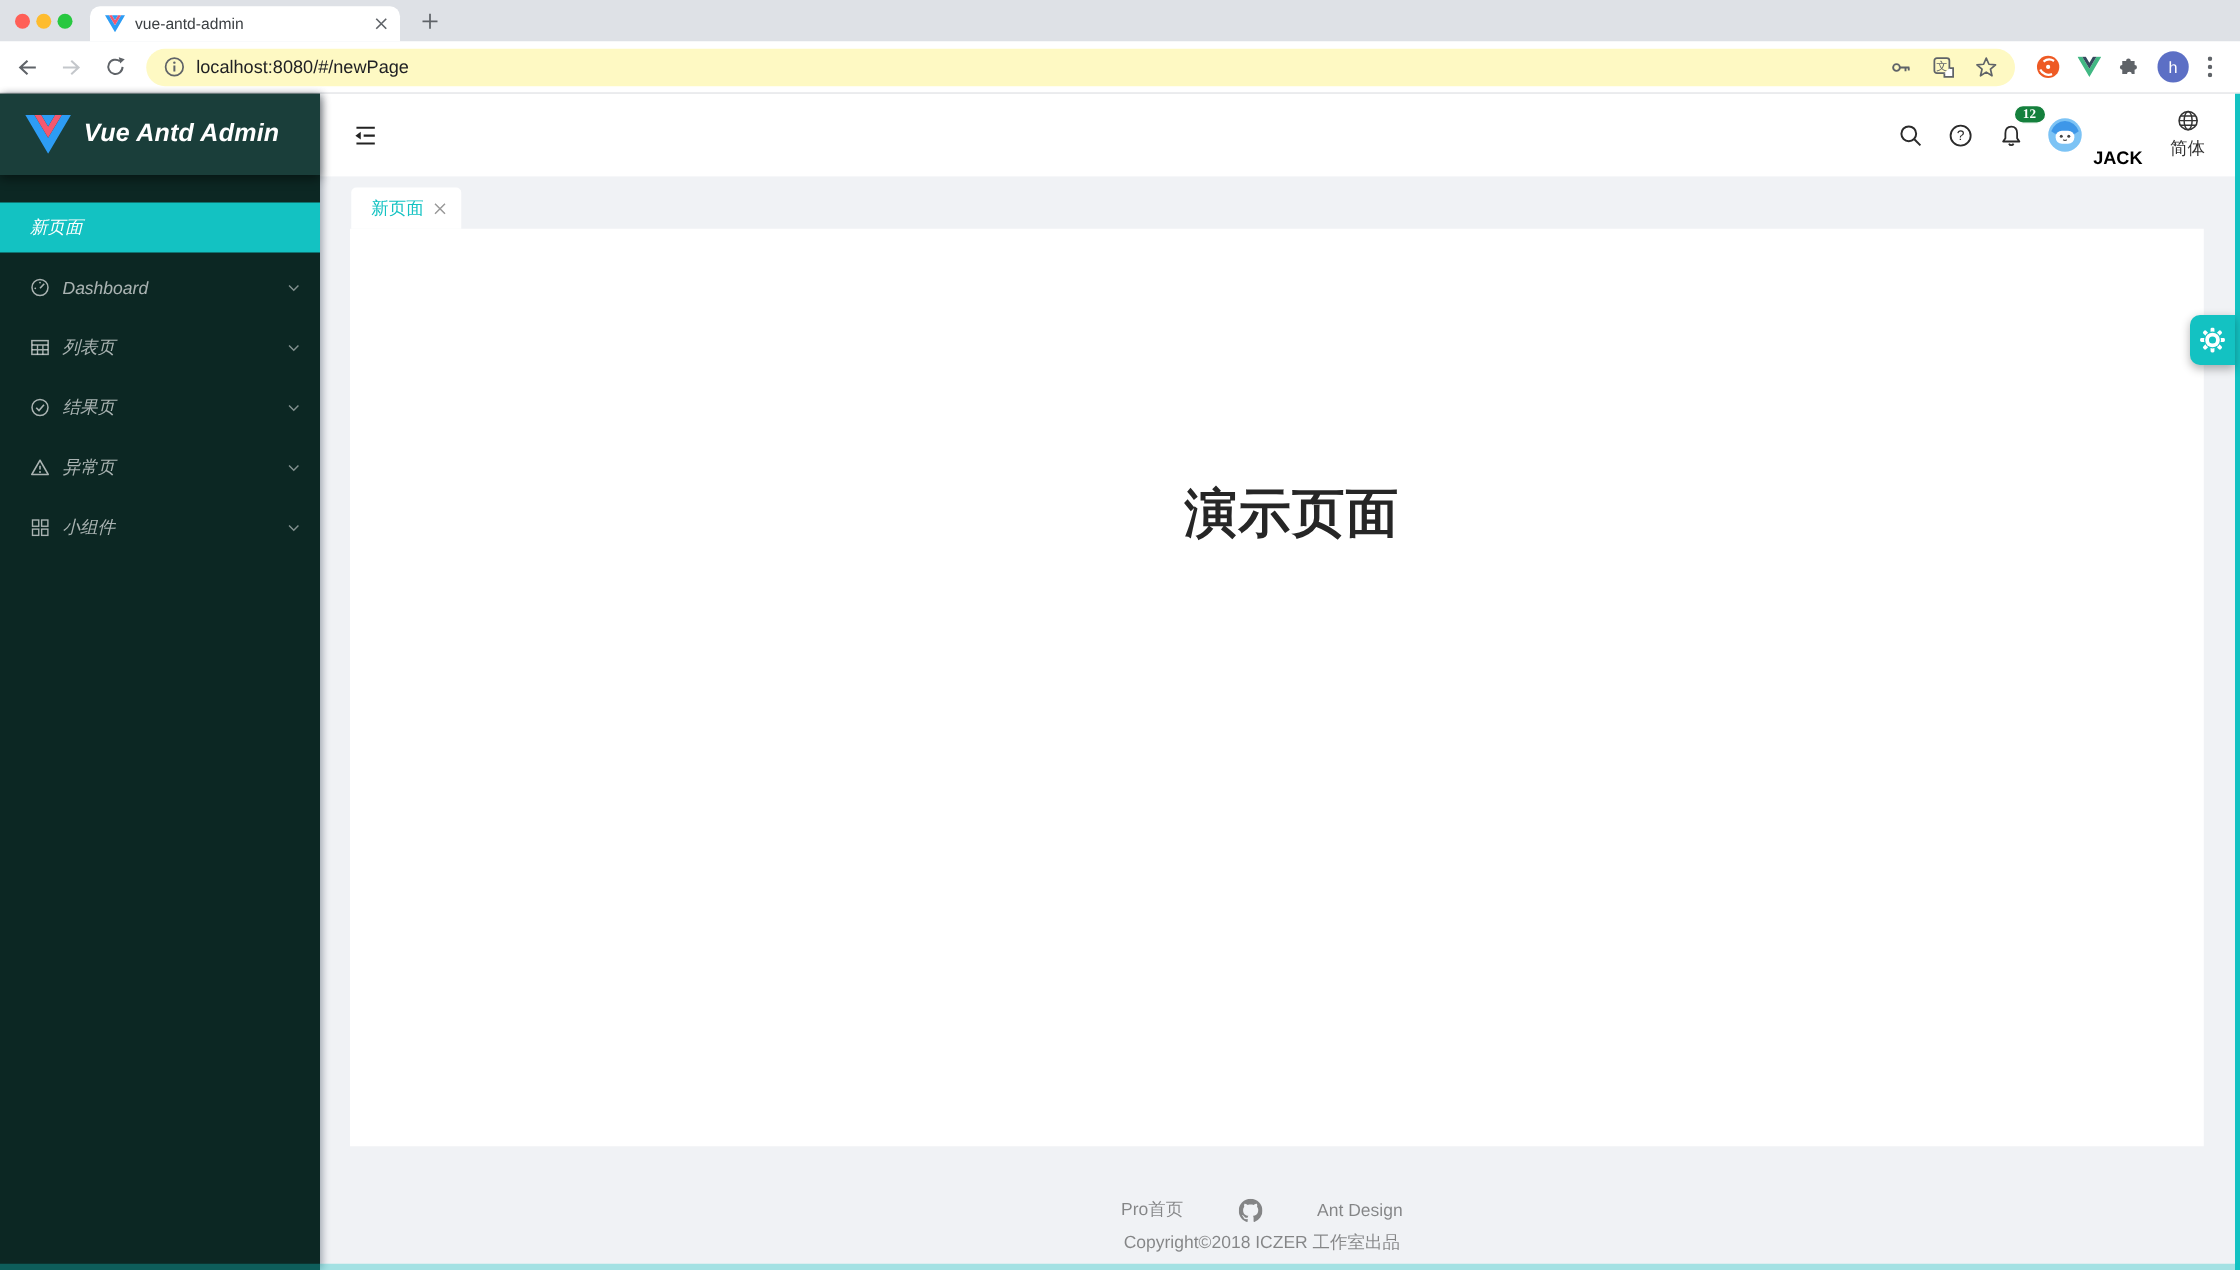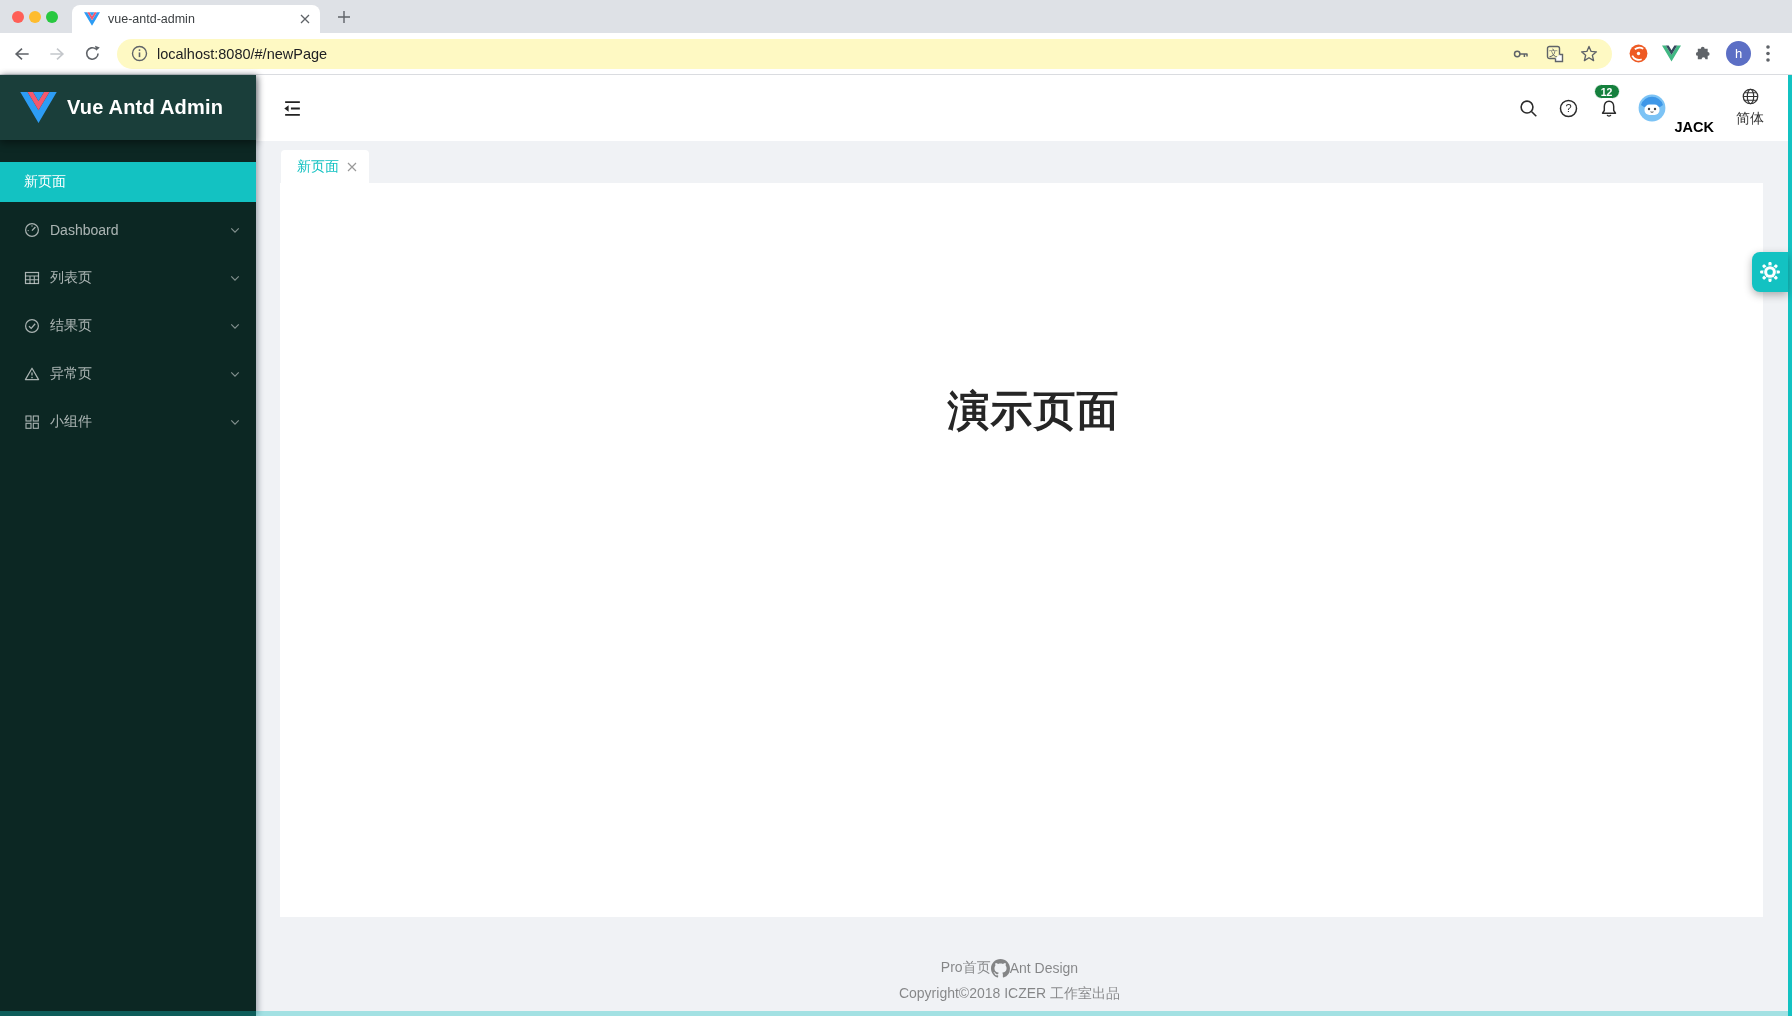--- a/index.html
+++ b/index.html
@@ -25,55 +25,55 @@
   .omnibox { margin-left:12px; width:1495px; height:30px; background:#fef9c3; border-radius:15px;
     display:flex; align-items:center; padding:0 14px; }
   .omnibox .url { font-size:14.5px; color:#202124; margin-left:9px; flex:1; }
   .omni-icons { display:flex; align-items:center; gap:16px; }
   .ext-icons { display:flex; align-items:center; gap:13px; margin-left:16px; }
   .chrome-avatar { width:25px; height:25px; border-radius:50%; background:#5c6fc5; color:#fff;
     font-size:13px; display:flex; align-items:center; justify-content:center; }
 
   
   .sidebar { position:absolute; left:0; top:75px; width:256px; bottom:0; background:#0c2723;
-    box-shadow:2px 0 6px rgba(0,21,41,.35); z-index:5; }
+    box-shadow:2px 0 6px rgba(0,21,41,.35); z-index:5;font-style:italic; }
   .logo-bar { height:65px; background:#1a3e3a; display:flex; align-items:center; padding-left:20px;
     box-shadow:0 3px 8px rgba(0,0,0,.45); position:relative; z-index:2; }
   .logo-title { color:#fff; font-size:20px; font-weight:bold; margin-left:10px; letter-spacing:.2px; }
   .menu { padding-top:22px; }
   .menu-item { height:40px; margin-bottom:8px; display:flex; align-items:center;
     padding:0 16px 0 24px; font-size:14px; color:rgba(255,255,255,.65); cursor:pointer; }
   .menu-item .mi-icon { width:16px; height:16px; margin-right:10px; display:flex; align-items:center; }
   .menu-item .chevron { margin-left:auto; opacity:.75; }
   .menu-item.active { background:#13c2c2; color:#fff; }
 
   
   .app-header { position:absolute; left:256px; top:75px; right:0; height:66px; background:#fff;
     display:flex; align-items:center; padding:0 28px 0 26px; z-index:4; }
   .hdr-spacer { flex:1; }
   .hdr-icon { width:34px; height:34px; display:flex; align-items:center; justify-content:center; position:relative; }
-  .badge { position:absolute; top:-7px; left:2px; min-width:26px; height:15px; background:#15803d;
+  .badge { position:absolute; top:-7px; left:19px; min-width:26px; height:15px; background:#15803d;
     border:1px solid #fff; border-radius:8px; color:#fff; font-size:10.5px; font-weight:bold;
-    display:flex; align-items:center; justify-content:center; padding:0 4px; }
+    display:flex; align-items:center; justify-content:center; padding:0 4px;font-family:Liberation Serif, serif; }
   .user-group { display:flex; align-items:center; margin-left:12px; }
   .username { font-size:14.5px; font-weight:600; color:#000; margin-left:9px;margin-top:37px; }
   .lang-group { display:flex; align-items:center; margin-left:22px; gap:5px;flex-direction:column; }
   .lang-label { font-size:14px; color:rgba(0,0,0,.82); }
 
   
   .workspace { position:absolute; left:256px; top:141px; right:0; bottom:0; background:#f0f2f5; }
   .page-tab { position:absolute; left:25px; top:9px; height:33px; background:#fff;
     border-radius:4px 4px 0 0; display:flex; align-items:center; padding:0 12px 0 16px; gap:8px; }
   .page-tab-label { font-size:14px; color:#13c2c2; }
   .content-card { position:absolute; left:24px; top:42px; width:1483px; height:734px; background:#fff;padding-left:24px; }
   .main-title { padding-top:200px; text-align:center; font-size:42px; font-weight:bold;
     color:#262626; letter-spacing:1px; }
   .app-footer { position:absolute; left:0; right:29px; top:817px; display:flex;
     flex-direction:column; align-items:center; }
-  .footer-links { display:flex; align-items:center; height:20px; }
+  .footer-links { display:flex; align-items:center; gap:44px; height:20px; }
   .footer-link { font-size:14px; color:rgba(0,0,0,.45); text-decoration:none; }
   .copyright { margin-top:7px; font-size:14px; color:rgba(0,0,0,.45); }
 
   
   .right-accent { position:absolute; right:0; top:75px; width:4px; bottom:0; background:#13c2c2; z-index:8; }
   .bottom-accent { position:absolute; left:0; right:0; bottom:0; height:5px;
     background:rgba(19,194,194,.35); z-index:9; }
   .settings-handle { position:absolute; right:4px; top:252px; width:36px; height:40px;
     background:#13c2c2; border-radius:8px 0 0 8px; display:flex; align-items:center;
     justify-content:center; box-shadow:0 3px 8px rgba(0,0,0,.3); z-index:10; cursor:pointer; }

